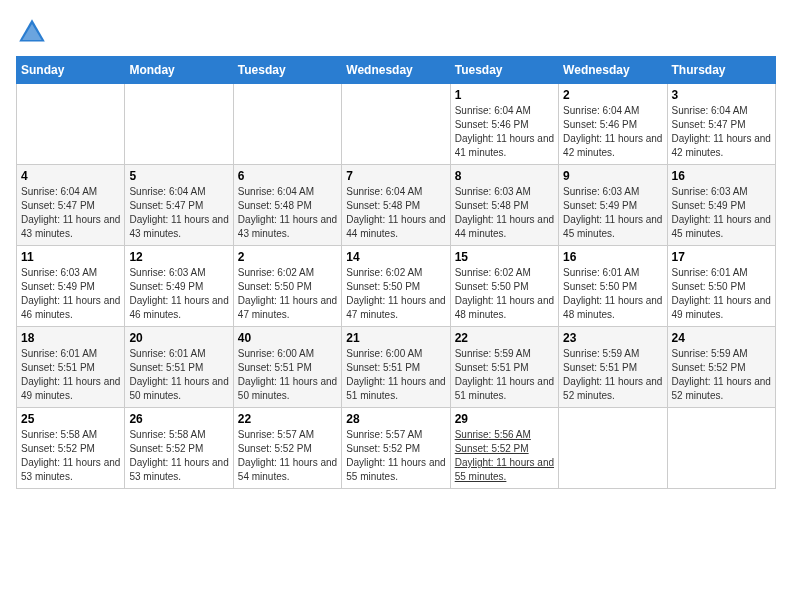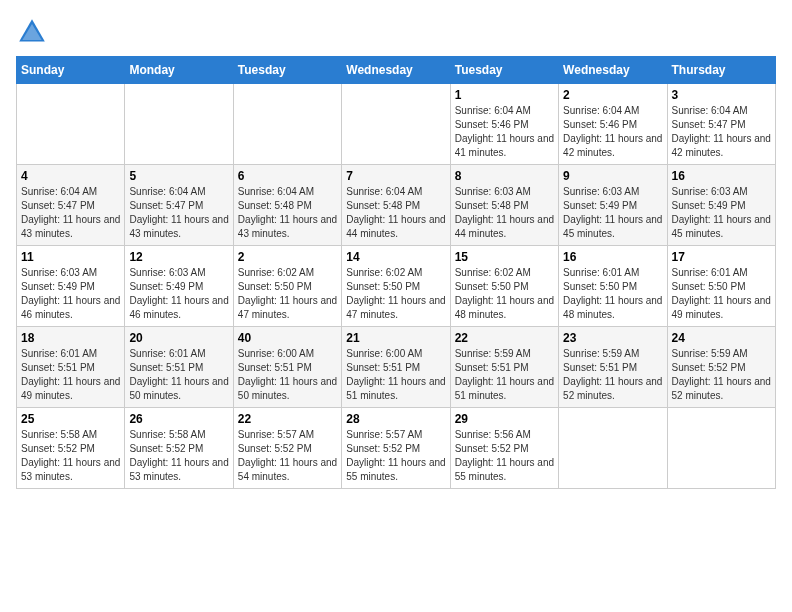--- a/index.html
+++ b/index.html
@@ -294,21 +294,21 @@
 Daylight: 11 hours and 54 minutes.</div>
         </td>
         <td>
           <div class="day-number">28</div>
           <div class="day-info" style="white-space: pre-line;">Sunrise: 5:57 AM
 Sunset: 5:52 PM
 Daylight: 11 hours and 55 minutes.</div>
         </td>
         <td>
           <div class="day-number">29</div>
-          <div class="day-info" style="white-space: pre-line;">Sunrise: 5:56 AM
+          <div class="day-info" style="white-space: pre-line; text-decoration: underline;">Sunrise: 5:56 AM
 Sunset: 5:52 PM
 Daylight: 11 hours and 55 minutes.</div>
         </td>
         <td class="empty-cell"></td>
         <td class="empty-cell"></td>
       </tr>
     </tbody>
 </table>
 
 </body></html>

